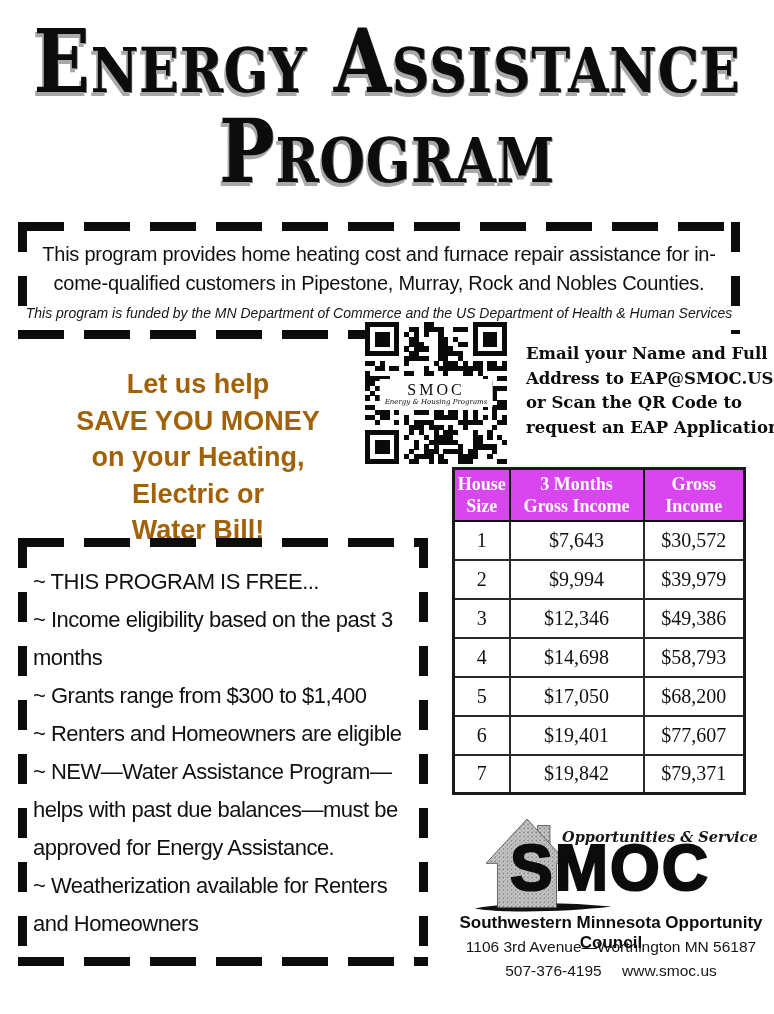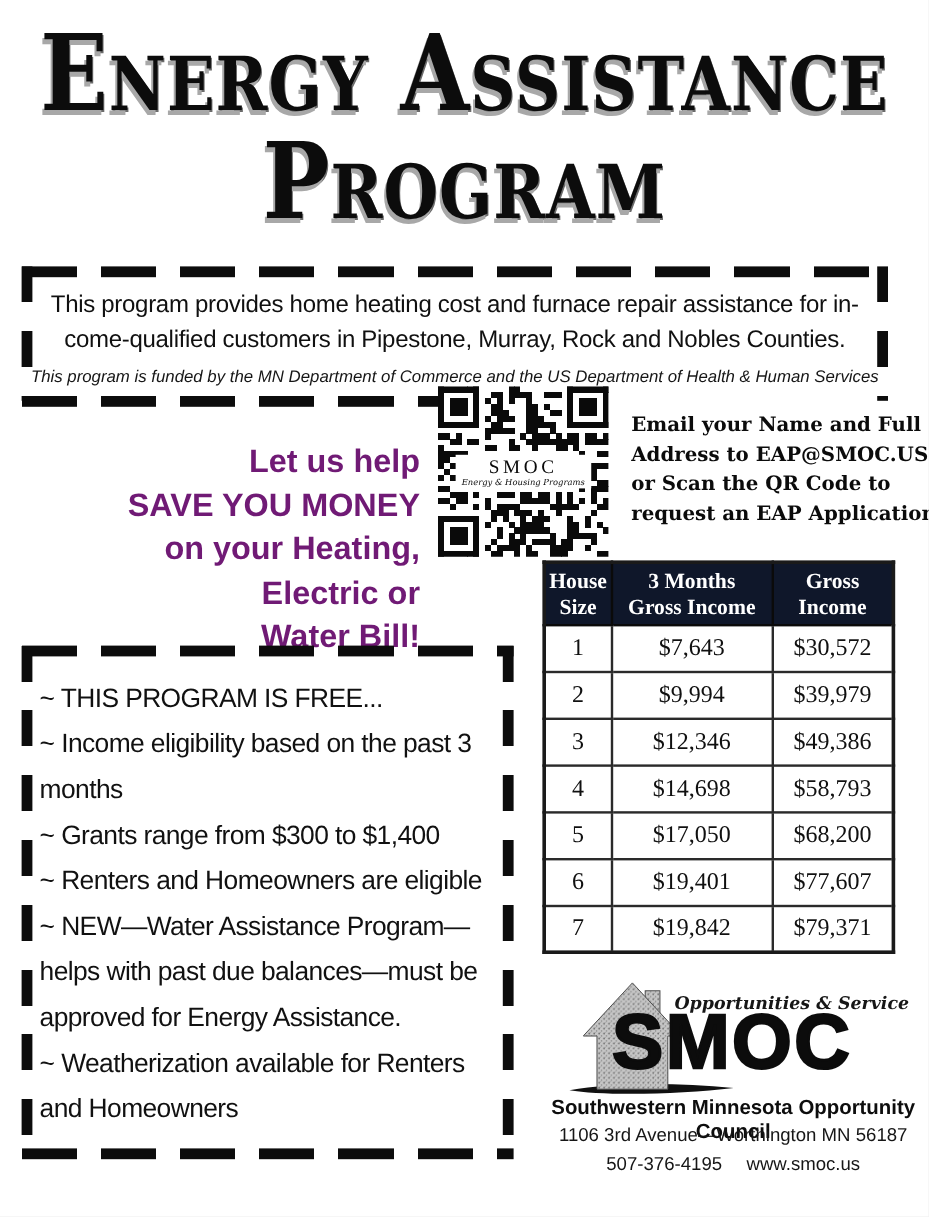--- a/index.html
+++ b/index.html
@@ -47,22 +47,22 @@
     font-size:20px; line-height:29px; letter-spacing:-0.25px; color:#101010;
   }
   .funding-note {
     margin-top:6px; text-align:center;
     font-style:italic; font-size:14px; line-height:18px; color:#161616;
   }
 
   
   .save-money {
     position:absolute; left:46px; top:366px; width:304px;
-    text-align:right; white-space:pre-line;
-    font-weight:bold; font-size:27px; line-height:36.5px; color:#701a75;
+    text-align:center; white-space:pre-line;
+    font-weight:bold; font-size:27px; line-height:36.5px; color:#a16207;
   }
 
   
   .qr { position:absolute; left:365px; top:322px; width:142px; height:142px; background:#fff; }
   .qr svg { display:block; width:142px; height:142px; fill:#0a0a0a; shape-rendering:crispEdges; }
   .qr-label {
     position:absolute; left:50%; top:50%; transform:translate(-50%,-50%);
     background:#fff; padding:2px 5px 1px 5px; text-align:center; min-width:88px;
   }
   .qr-label-main { font-family:"Liberation Serif",serif; font-size:16px; line-height:17px; letter-spacing:3px; }
@@ -76,21 +76,21 @@
   }
 
   
   .income-table {
     position:absolute; left:452px; top:467px; width:291px;
     border-collapse:collapse; table-layout:fixed;
     font-family:"Liberation Serif",serif; text-align:center;
     border:3px solid #1a1a1a;
   }
   .income-table th {
-    background:#0f172a; color:#fff; font-weight:bold;
+    background:#d946ef; color:#fff; font-weight:bold;
     font-size:18px; line-height:22px; height:52px;
     white-space:pre-line; border:2px solid #0a0a0a; padding:2px 0;
   }
   .income-table td {
     font-size:20px; height:39px; border:2px solid #2a2a2a; background:#fff; color:#101010;
   }
 
   
   .benefits-box { left:18px; top:538px; width:410px; height:428px; }
   .benefits-list { padding:25px 6px 0 15px; }

